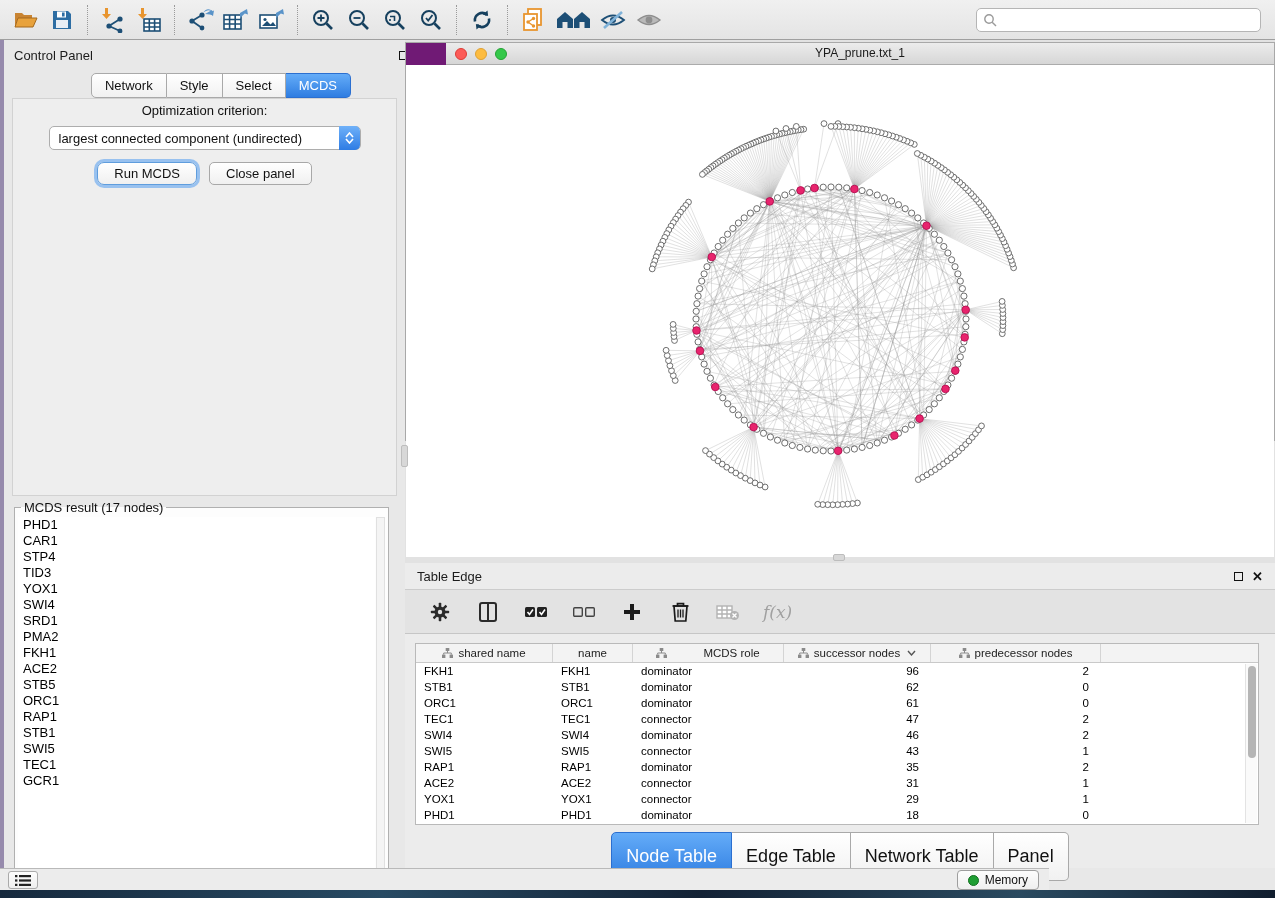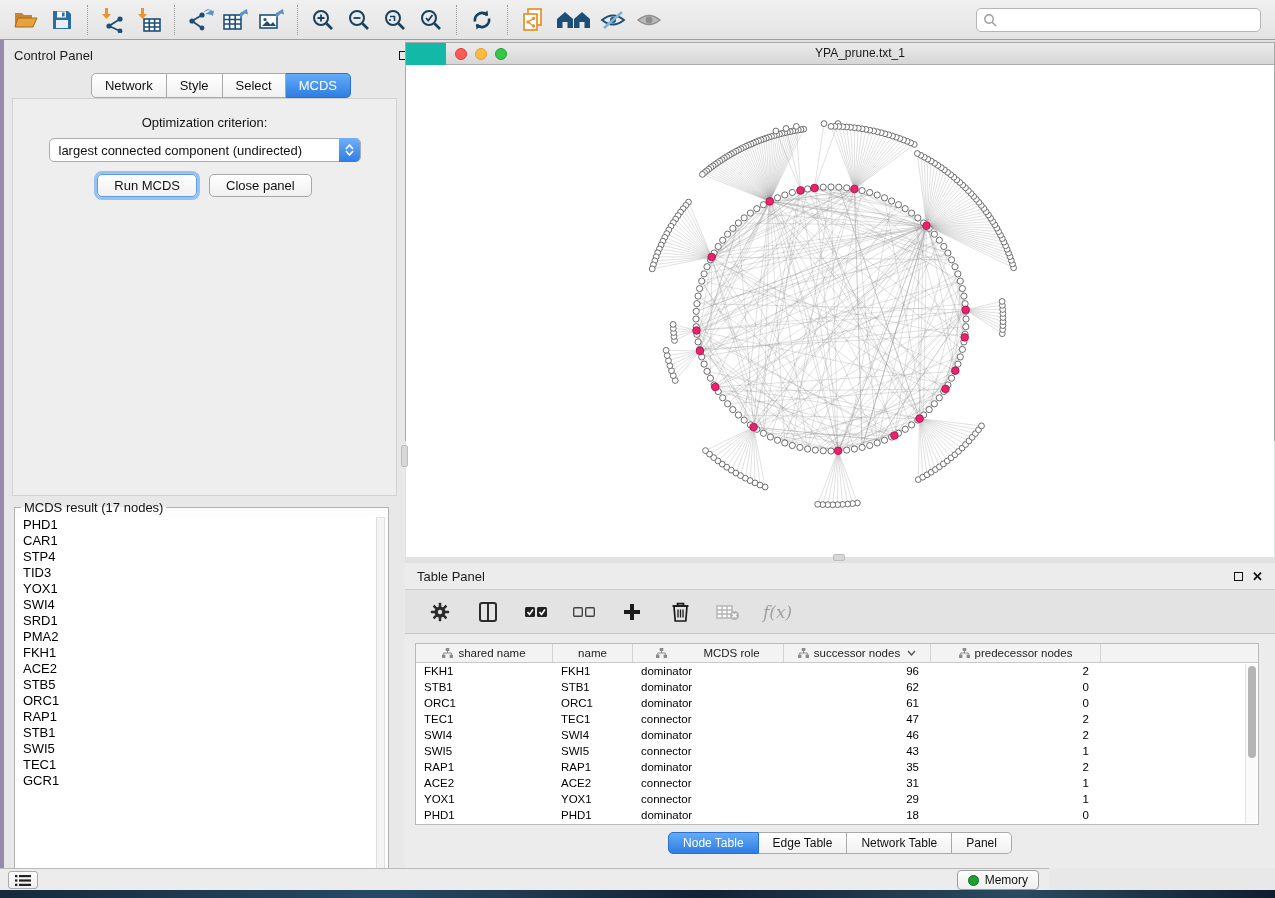--- a/index.html
+++ b/index.html
@@ -24,38 +24,38 @@
   .cp-title { font-size:13px; color:#1c1c1c; }
   .win-ctrl { margin-left:auto; display:flex; gap:9px; align-items:center; }
   .float-box { width:9px; height:9px; border:1.6px solid #111; }
   .close-x { font-size:13px; font-weight:bold; color:#111; line-height:9px; }
   .cp-tabs { position:absolute; left:0; top:33px; width:100%; display:flex; justify-content:center; }
   .tab { font-size:13px; padding:4px 13px; background:linear-gradient(#ffffff,#f1f1f1); border:1px solid #a9a9a9; border-left:none; color:#111; }
   .tab:first-child { border-left:1px solid #a9a9a9; border-radius:5px 0 0 5px; }
   .tab:last-child { border-radius:0 5px 5px 0; }
   .tab.active { background:linear-gradient(#64acf8,#2f7de1); color:#fff; border-color:#2b6fd0; }
   .cp-content { position:absolute; left:8px; top:58px; width:385px; height:398px; background:#eeeeee; border:1px solid #d2d2d2; }
-  .opt-label { margin-top:16px; text-align:center; font-size:13px; color:#111; }
+  .opt-label { margin-top:4px; text-align:center; font-size:13px; color:#111; }
   .combo { position:relative; margin:8px auto 0; width:312px; height:24px; background:#fff; border:1px solid #adadad; border-radius:5px;
     font-size:13px; display:flex; align-items:center; padding-left:9px; color:#111; }
   .combo-stepper { position:absolute; right:0; top:-1px; width:21px; height:24px; border-radius:0 5px 5px 0;
     background:linear-gradient(#6fb1f9,#2e7ce4); display:flex; flex-direction:column; align-items:center; justify-content:center; }
   .combo-stepper svg { display:block; }
   .btn-row { margin-top:12px; display:flex; justify-content:center; gap:12px; }
   .push-btn { font-size:13px; color:#111; background:linear-gradient(#ffffff,#f0f0f0); border:1px solid #a8a8a8; border-radius:5px; padding:3px 16px; }
-  .push-btn.focused { box-shadow:0 0 0 3px rgba(106,169,240,.65); border-color:#5f9ddd; }
+  .push-btn.focused { box-shadow:0 0 0 3px rgba(106,169,240,.65); border-color:#5f9ddd;border-radius:7px; }
   .mcds-fieldset { position:absolute; left:10px; top:460px; width:375px; height:378px; border:1px solid #b0b0b0; background:#fdfdfd; }
   .mcds-fieldset legend { font-size:13px; color:#111; margin-left:6px; padding:0 3px; background:transparent; }
   .mcds-list { position:absolute; left:3px; top:2px; right:13px; bottom:3px; background:#fff; overflow:hidden; }
   .list-item { font-size:13px; color:#000; padding:0 5px; height:16px; line-height:16px; }
   .list-scroll { position:absolute; right:3px; top:2px; width:9px; bottom:3px; background:#f4f4f4; border:1px solid #e0e0e0; }
 
   
   .right-area { position:absolute; left:405px; top:40px; width:870px; height:828px; background:#e2e2e2; }
-  .network-window { position:absolute; left:0; top:2px; width:870px; height:399px; background:#14b8a6; border:1px solid #a8a8a8;padding-left:40px; }
+  .network-window { position:absolute; left:0; top:2px; width:870px; height:399px; background:#701a75; border:1px solid #a8a8a8;padding-left:40px; }
   .net-titlebar { position:relative; height:22px; background:linear-gradient(#ececec,#d6d6d6); border-bottom:1px solid #ababab; }
   .lights { position:absolute; left:9px; top:5px; display:flex; gap:8px; }
   .light { width:12px; height:12px; border-radius:50%; }
   .light.red { background:#fc5b57; border:1px solid #dd3c36; }
   .light.yellow { background:#fdbc40; border:1px solid #dfa133; }
   .light.green { background:#34c84a; border:1px solid #24a334; }
   .net-title { text-align:center; font-size:12px; line-height:21px; color:#1a1a1a; }
   .net-canvas { position:absolute; left:0; top:22px; width:868px; height:492px; background:#fff; }
   .vsplit-handle { position:absolute; left:-4px; top:405px; width:7px; height:22px; background:#d8d8d8; border:1px solid #bdbdbd; border-radius:2px; }
   .hsplit-handle { position:absolute; left:428px; top:514px; width:12px; height:7px; background:#d8d8d8; border:1px solid #bdbdbd; border-radius:2px; }
@@ -74,21 +74,21 @@
   .th svg.hier { flex:0 0 auto; }
   .c0{width:137px;} .c1{width:80px;} .c2{width:151px;gap:36px;} .c3{width:147px;} .c4{width:170px;}
   .tbody { position:absolute; left:0; top:19px; right:14px; bottom:0; overflow:hidden; }
   .tr { display:flex; height:16px; }
   .td { font-size:11.5px; color:#000; line-height:16px; white-space:nowrap; overflow:hidden; }
   .td.c0,.td.c1,.td.c2 { padding-left:8px; text-align:left; }
   .td.c3,.td.c4 { text-align:right; padding-right:12px; }
   .table-scroll { position:absolute; right:1px; top:20px; width:12px; bottom:1px; background:#fafafa; border-left:1px solid #e3e3e3; }
   .table-thumb { position:absolute; left:1.5px; top:2px; width:8px; height:92px; background:#b5b5b5; border-radius:4px; }
   .tp-tabs { position:absolute; left:0; top:269px; width:100%; display:flex; justify-content:center; }
-  .tp-tabs .tab { font-size:12px; padding:3px 14px; }
+  .tp-tabs .tab { font-size:18px; padding:13px 14px; }
 
   
   .status-bar { position:absolute; left:0; top:868px; width:1049px; height:22px; background:#ececec; border-top:1px solid #b9b9b9; }
   .list-btn { position:absolute; left:8px; top:2px; width:30px; height:18px; background:linear-gradient(#fdfdfd,#eee);
     border:1px solid #aaa; border-radius:3px; display:flex; align-items:center; justify-content:center; }
   .memory-btn { position:absolute; right:10px; top:1px; height:20px; background:linear-gradient(#fdfdfd,#efefef);
     border:1px solid #9e9e9e; border-radius:4px; display:flex; align-items:center; gap:6px; padding:0 10px; font-size:12px; color:#111; }
   .mem-dot { width:11px; height:11px; border-radius:50%; background:#1f9e33; border:1px solid #12701f; }
   .desktop-strip { position:absolute; left:0; top:890px; width:1275px; height:8px;
     background:linear-gradient(90deg,#16293d,#274a63 30%,#132235 55%,#2a4a60 80%,#101d2e); }
@@ -1074,21 +1074,21 @@
           <circle cx="294.0" cy="285.9" r="3.8" fill="#e8246d" stroke="#b80f52" stroke-width="0.9"></circle>
           <circle cx="290.5" cy="265.5" r="3.8" fill="#e8246d" stroke="#b80f52" stroke-width="0.9"></circle>
         </g>
       </svg>
   </div>
   <div class="vsplit-handle"></div>
   <div class="hsplit-handle"></div>
 
   <div class="table-panel">
     <div class="tp-header">
-      <span class="tp-title">Table Panel</span>
+      <span class="tp-title">Table Edge</span>
       <span class="win-ctrl">
         <span class="float-box"></span>
         <span class="close-x">✕</span>
       </span>
     </div>
     <div class="tp-toolbar">
       <span class="tp-tool">
         <svg width="22" height="22" viewBox="0 0 24 24">
             <g fill="#2b2b2b">
               <rect x="10.6" y="2" width="2.8" height="20" rx=".8"></rect>

